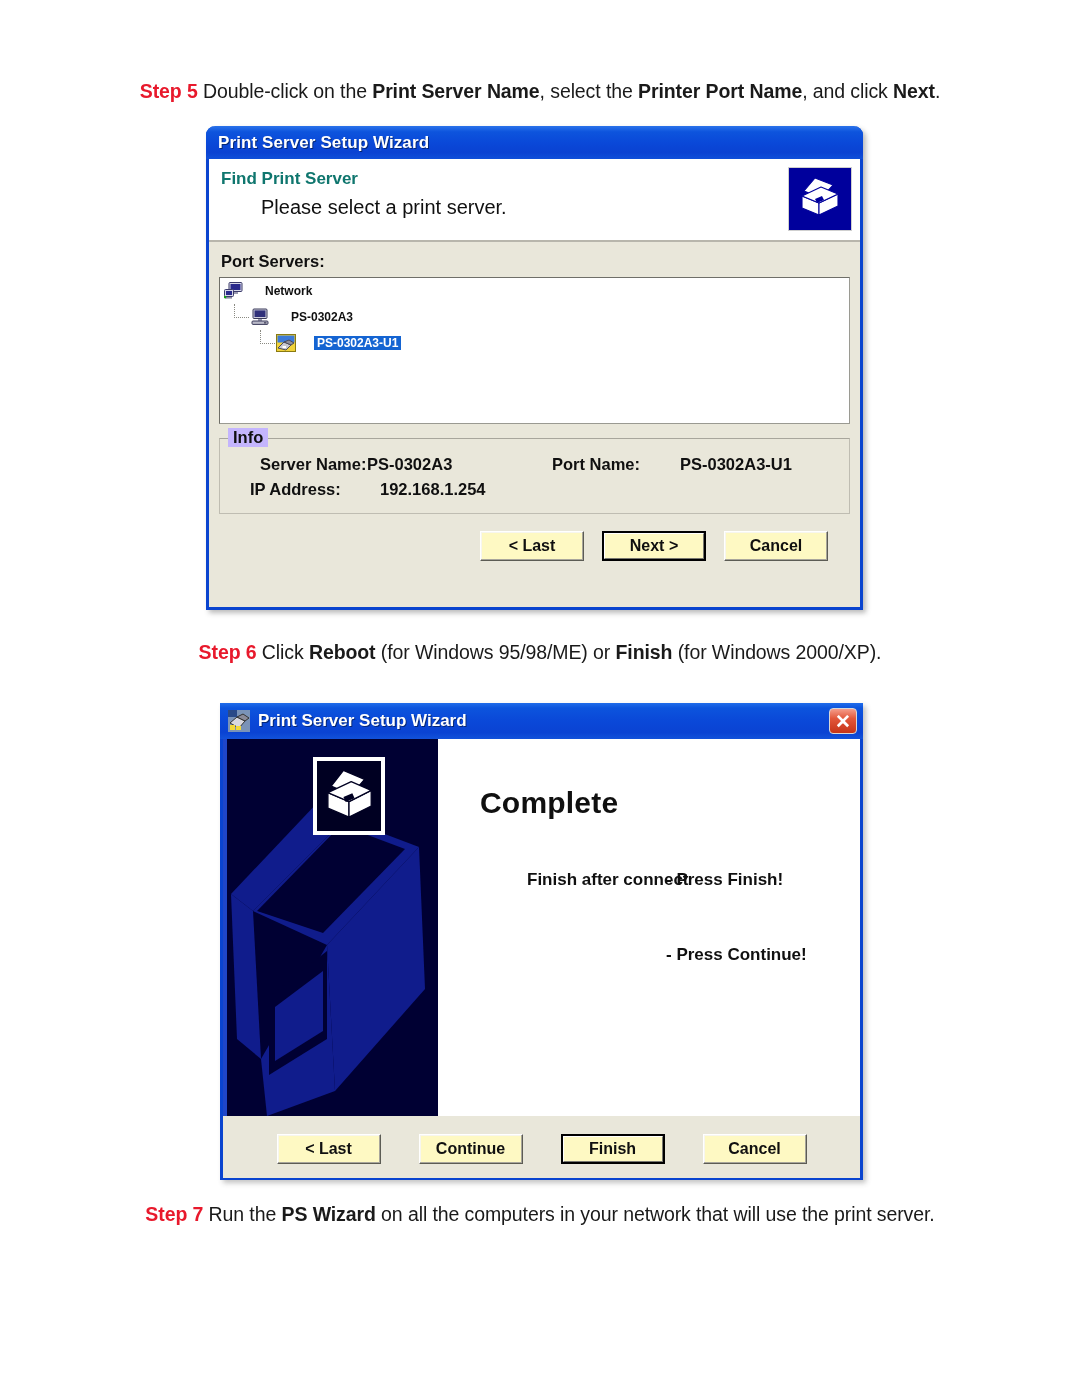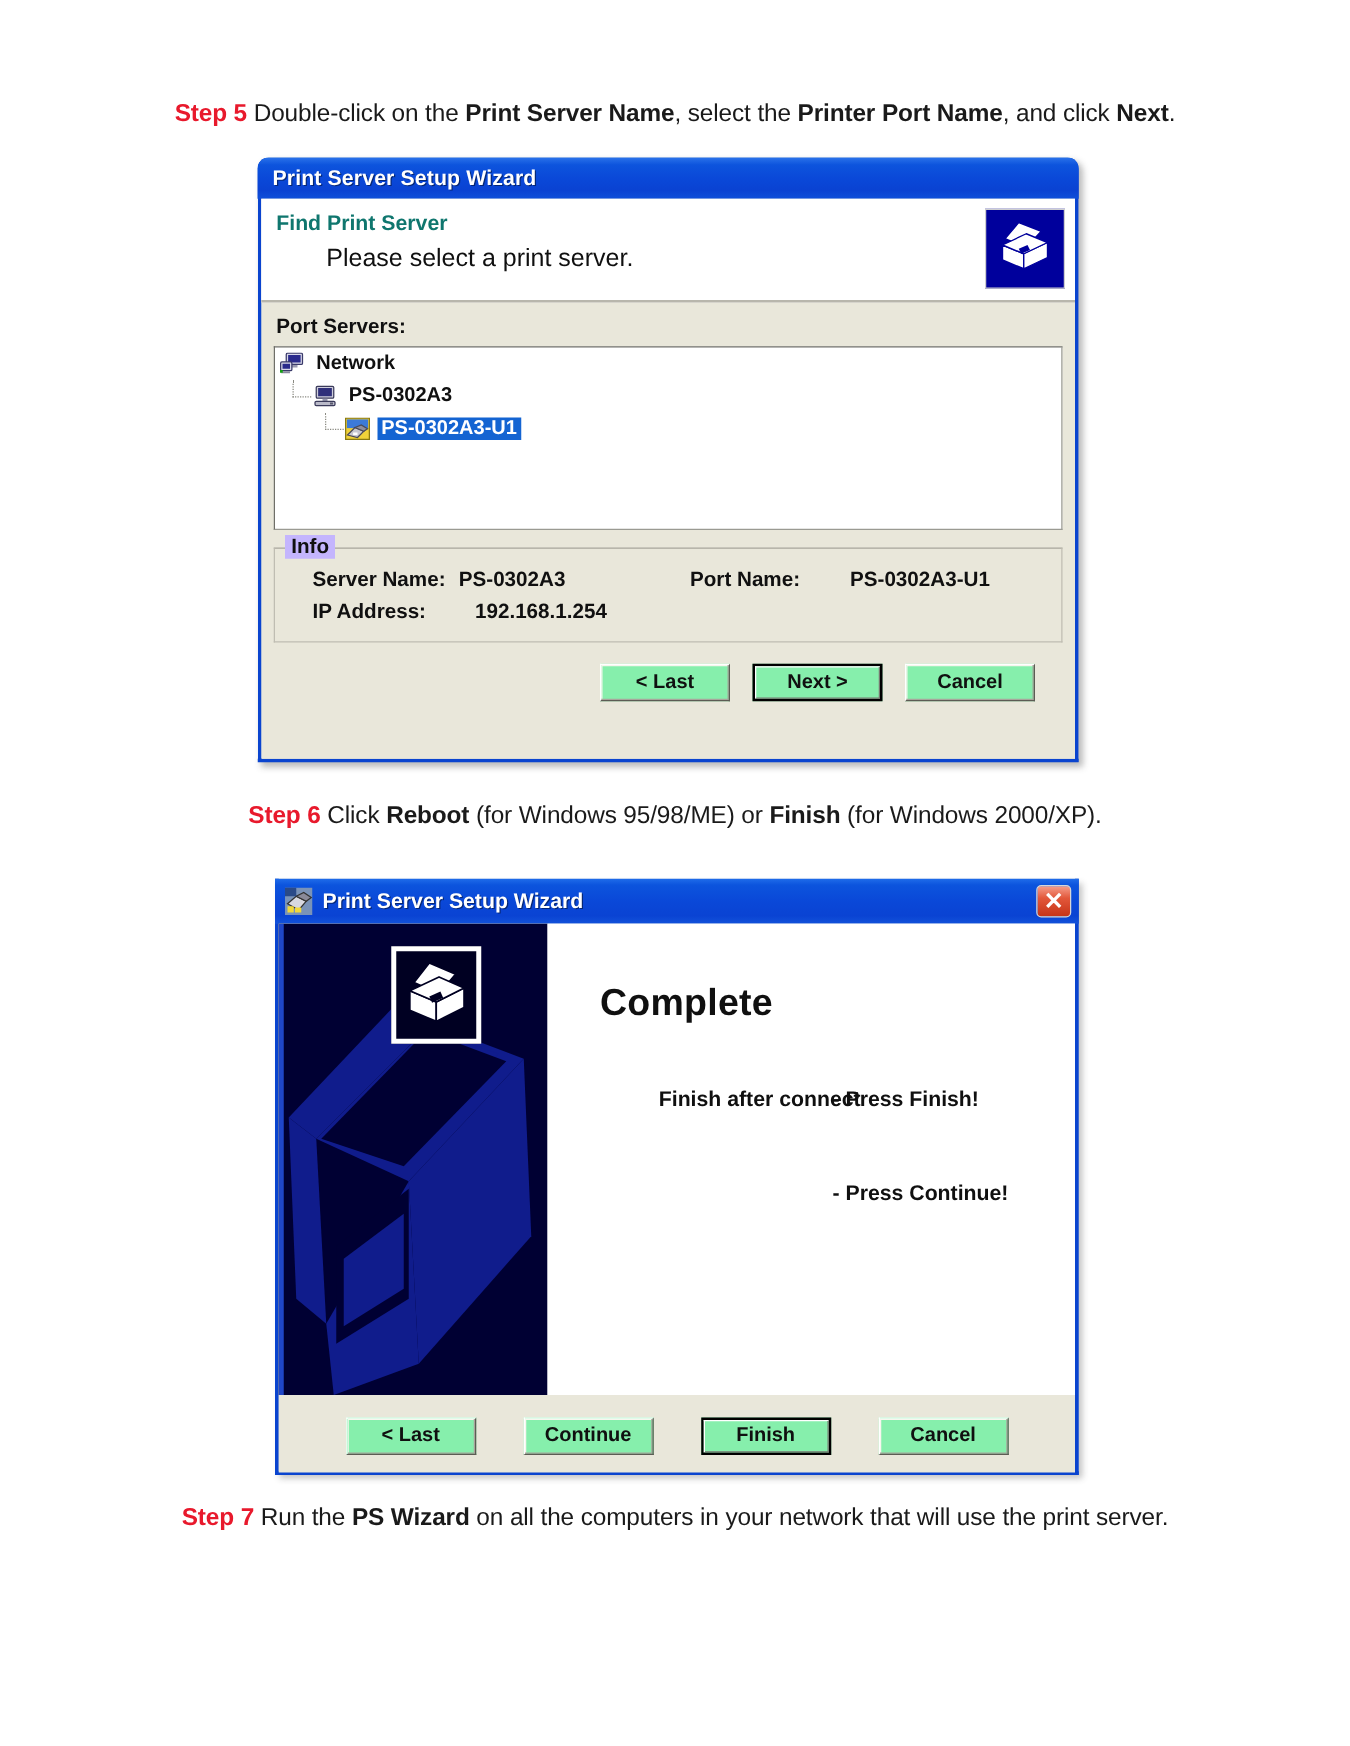--- a/index.html
+++ b/index.html
@@ -126,24 +126,25 @@
     border-top-color: #6f6f68;
     border-left-color: #6f6f68;
     height: 145px;
     position: relative;
     overflow: hidden;
   }
   .tree-row {
     display: flex;
     align-items: center;
     height: 26px;
-    font-size: 16px;
-    font-weight: bold;
-    color: #101010;
-    position: relative;
+    font-size: 12px;
+    font-weight: bold;
+    color: #101010;
+    position: relative;
+    gap: 12px;
   }
   .tree-row.lvl0 { padding-left: 4px; }
   .tree-row.lvl1 { padding-left: 30px; }
   .tree-row.lvl2 { padding-left: 56px; }
   .tree-row .ticon {
     width: 20px;
     height: 18px;
     margin-right: 6px;
     flex: 0 0 auto;
     position: relative;
@@ -183,37 +184,37 @@
   .info-grid {
     position: relative;
     font-size: 16.5px;
     font-weight: bold;
     color: #101010;
   }
   .info-grid .ig {
     position: absolute;
     white-space: nowrap;
   }
-  .ig-srv-k { left: 20px;  top: 2px; }
+  .ig-srv-k { left: 30px;  top: 2px; }
   .ig-srv-v { left: 137px; top: 2px; }
   .ig-port-k{ left: 322px; top: 2px; }
   .ig-port-v{ left: 450px; top: 2px; }
   .ig-ip-k  { left: 20px;  top: 27px; }
   .ig-ip-v  { left: 150px; top: 27px; }
 
   .btn-row {
     display: flex;
     justify-content: flex-end;
     gap: 18px;
     padding: 17px 22px 0 0;
   }
   .btn {
     min-width: 104px;
     height: 30px;
-    background: #86efac;
+    background: #fef9c3;
     border: 1px solid #ffffff;
     border-right-color: #5c5c54;
     border-bottom-color: #5c5c54;
     box-shadow: inset -1px -1px 0 #a8a69c, inset 1px 1px 0 #f7f6ee;
     font-size: 16px;
     font-weight: bold;
     color: #101010;
     display: flex;
     align-items: center;
     justify-content: center;

